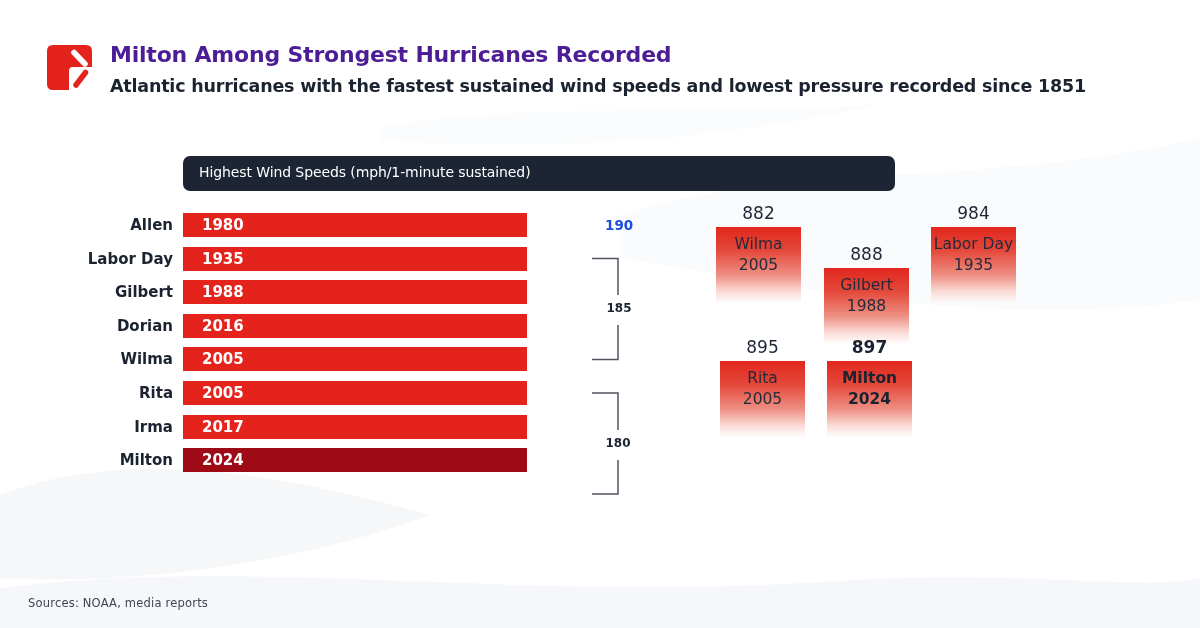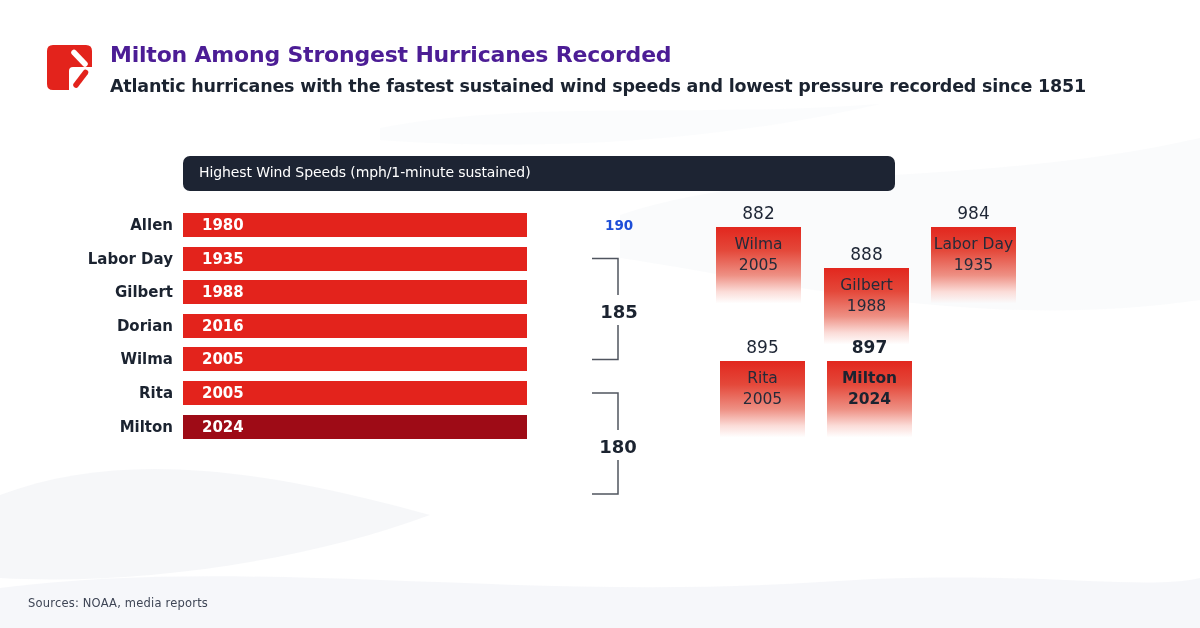--- a/index.html
+++ b/index.html
@@ -41,21 +41,21 @@
     width:344px; box-sizing:border-box; background:#e3231c; padding-left:19px;
     font-size:15px; font-weight:700; color:#ffffff; line-height:25px;
   }
   .wrow.highlight .wbar { background:#9e0b16; }
   .wvalue {
     position:absolute; left:545px; top:0; line-height:24px; font-size:13.5px;
     font-weight:700; color:#1d4ed8;
   }
   .brackets { position:absolute; left:590px; top:213px; }
   .bracket-val {
-    position:absolute; width:40px; text-align:center; font-size:18px;
+    position:absolute; width:40px; text-align:center; font-size:12px;
     font-weight:700; color:#1b2330;
   }
   .bracket-val.v185 { left:599px; top:301px; }
   .bracket-val.v180 { left:598px; top:436px; }
 
   
   .pgroup { position:absolute; width:85px; text-align:center; }
   .pnum { font-size:17px; color:#1e2635; height:20px; margin-bottom:4px; }
   .pcard {
     height:78px; box-sizing:border-box; padding-top:7px;
@@ -117,20 +117,24 @@
         <div class="wbar"><span>2016</span></div>
       </div>
       <div class="wrow">
         <div class="wlabel">Wilma</div>
         <div class="wbar"><span>2005</span></div>
       </div>
       <div class="wrow">
         <div class="wlabel">Rita</div>
         <div class="wbar"><span>2005</span></div>
       </div>
+      <div class="wrow">
+        <div class="wlabel">Irma</div>
+        <div class="wbar"><span>2017</span></div>
+      </div>
       <div class="wrow highlight">
         <div class="wlabel">Milton</div>
         <div class="wbar"><span>2024</span></div>
       </div>
     </div>
 
     <svg class="brackets" width="70" height="300">
       <path d="M2,45.6 H28 V82" fill="none" stroke="#50555f" stroke-width="1.5"></path>
       <path d="M28,112 V146.4 H2" fill="none" stroke="#50555f" stroke-width="1.5"></path>
       <path d="M2,180 H28 V217" fill="none" stroke="#50555f" stroke-width="1.5"></path>

